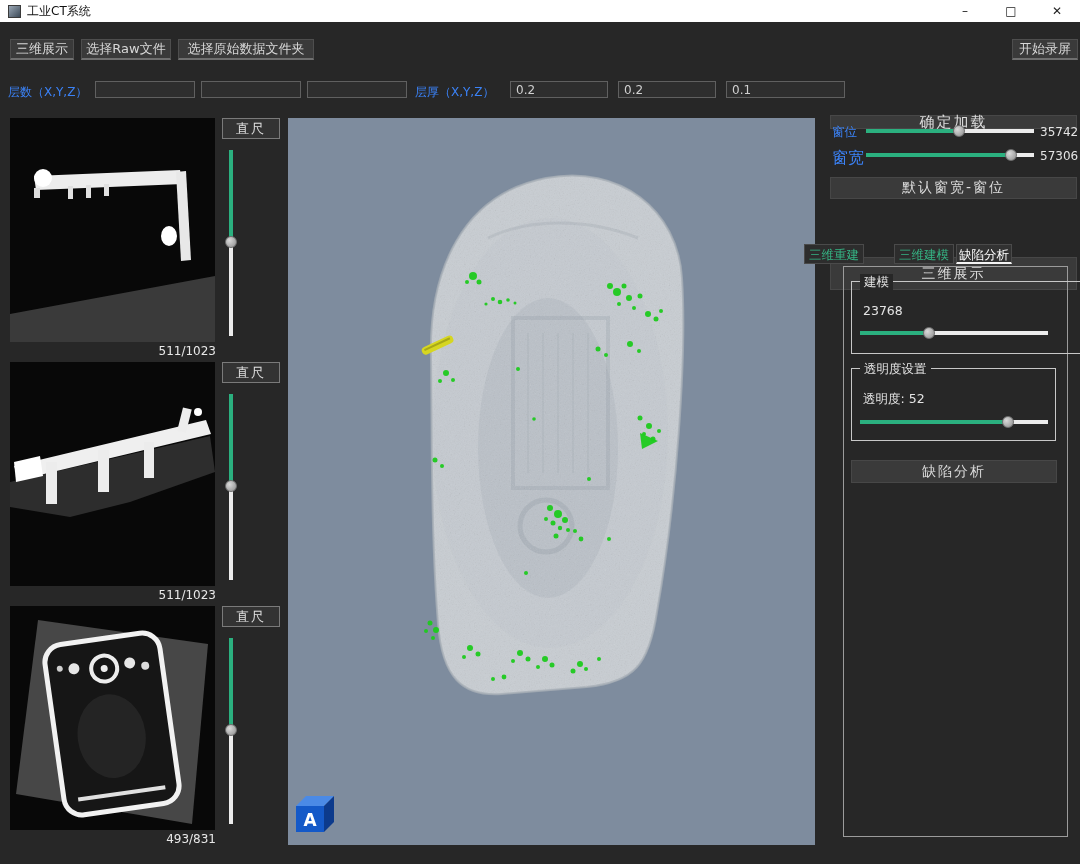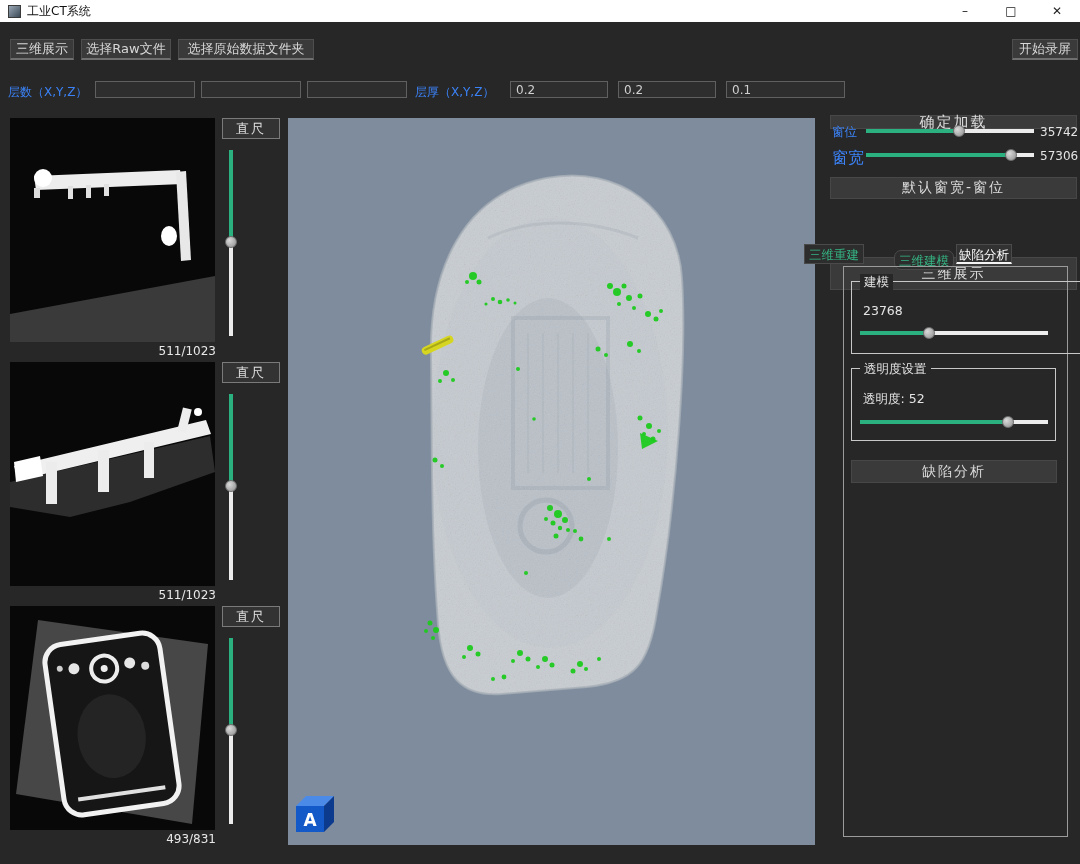--- a/index.html
+++ b/index.html
@@ -301,21 +301,21 @@
   <div class="rail"></div>
   <div class="fill" style="width: 87%;"></div>
   <div class="handle" style="left: 87%;"></div>
 </div>
 <div class="valtext" style="left:1040px;top:149px;">57306</div>
 
 <div class="bigbtn" style="left:830px;top:177px;width:247px;height:22px;font-size:14px;">默认窗宽-窗位</div>
 <div class="bigbtn" style="left:830px;top:209px;width:247px;height:33px;font-size:14px;margin-top:48px;">三维展示</div>
 
 <div class="tab" style="left:804px;top:244px;width:60px;">三维重建</div>
-<div class="tab" style="left:894px;top:250px;width:60px;border-radius:7px;">三维建模</div>
+<div class="tab" style="left:894px;top:244px;width:60px;">三维建模</div>
 <div class="tab active" style="left:956px;top:244px;width:56px;">缺陷分析</div>
 
 <div class="content-box"></div>
 
 <div class="groupbox" style="left:851px;top:281px;width:232px;height:73px;">
   <div class="gtitle">建模</div>
 </div>
 <div class="valtext" style="left:863px;top:303px;font-size:12.5px;">23768</div>
 <div class="hslider" style="left:860px;top:326px;width:188px;">
   <div class="rail"></div>

